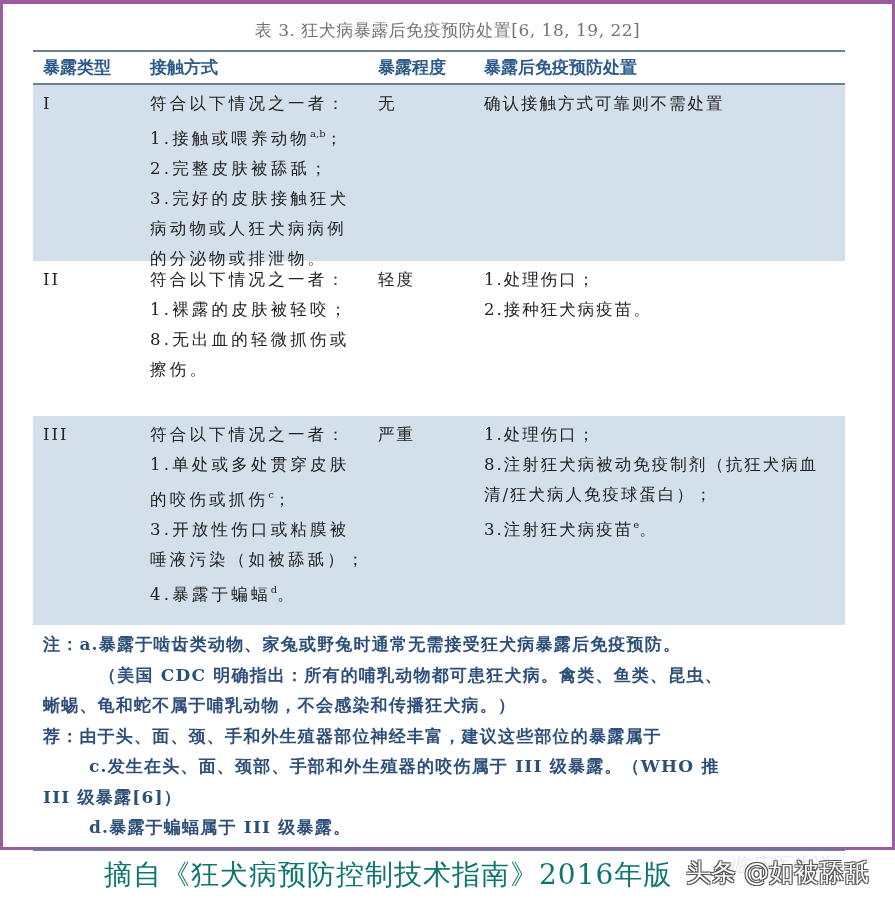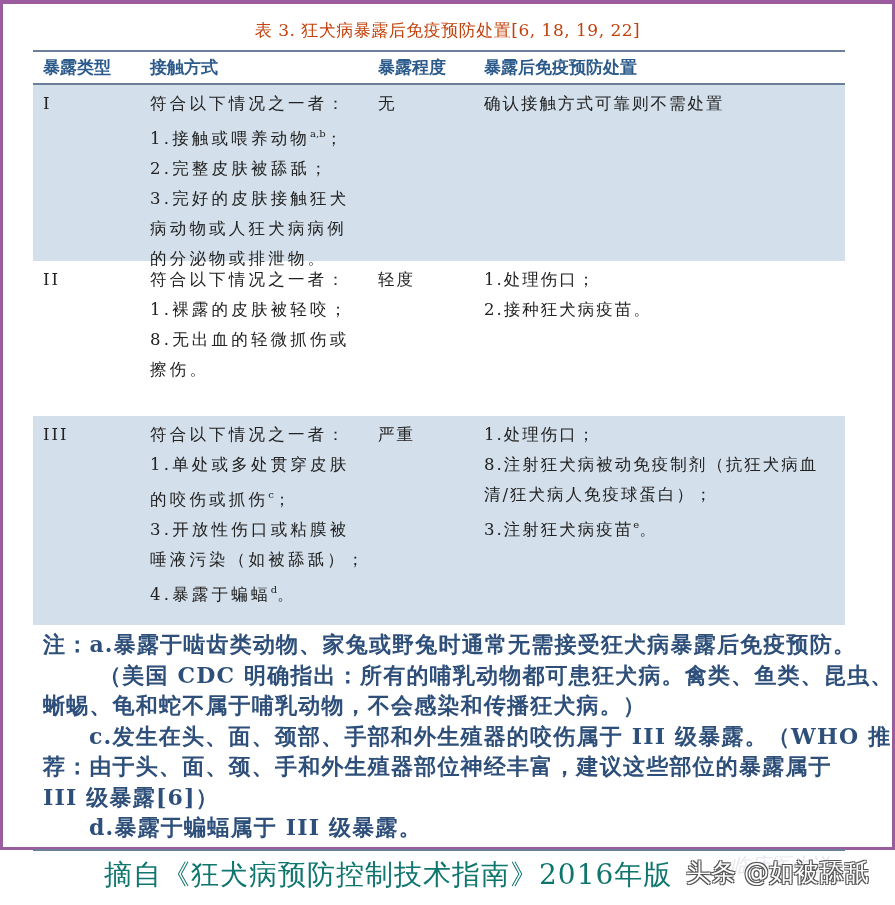--- a/index.html
+++ b/index.html
@@ -7,42 +7,42 @@
     width: 895px; height: 905px; background: #ffffff; position: relative; overflow: hidden;
     font-family: "DejaVu Serif", "Liberation Serif", serif;
     color: #222;
   }
   .frame {
     position: absolute; left: 0; top: 0; width: 889px; height: 843px;
     border: 3px solid #9b5b9f; border-top-width: 4px; background: #fff;
   }
   .caption {
     position: absolute; left: 0; width: 895px; top: 19px; text-align: center;
-    font-size: 17px; color: #c2410c; letter-spacing: 0.5px;
+    font-size: 17px; color: #737373; letter-spacing: 0.5px;
   }
   .table-wrap {
     position: absolute; left: 33px; top: 50px; width: 812px;
   }
   .hline { height: 2px; background: #6c7f98; }
   .header-row {
     display: flex; height: 31px; align-items: center;
     font-size: 17px; color: #2c5a8a; font-weight: bold;
   }
   .col1 { width: 107px; padding-left: 10px; box-sizing: border-box; }
   .col2 { width: 230px; padding-left: 10px; box-sizing: border-box; }
   .col3 { width: 108px; padding-left: 8px; box-sizing: border-box; }
   .col4 { width: 367px; padding-left: 6px; box-sizing: border-box; }
   .body-row { display: flex; font-size: 16.5px; color: #222; }
   .body-row.shaded { background: #d3dfea; }
   .body-row .cell { padding-top: 4px; line-height: 30px; }
   .line { display: block; white-space: nowrap; letter-spacing: 2px; }
   .col2 .line { letter-spacing: 3.2px; }
   sup { font-size: 10px; letter-spacing: 0; }
   .notes {
-    padding: 4px 0 6px 10px; color: #2d4f7a; font-size: 22px; line-height: 30.5px;
+    padding: 4px 0 6px 10px; color: #2d4f7a; font-size: 17px; line-height: 30.5px;
     font-weight: bold;
   }
   .notes .n { display: block; white-space: nowrap; letter-spacing: 1.2px; }
   .notes .ind { padding-left: 46px; }
   .notes .ind2 { padding-left: 56px; }
   .footer {
     position: absolute; left: 104px; top: 856px; font-size: 28px; color: #0f766e;
     letter-spacing: 1px; white-space: nowrap;
   }
   .watermark {
@@ -131,22 +131,22 @@
       <span class="line">8.注射狂犬病被动免疫制剂（抗狂犬病血</span>
       <span class="line">清/狂犬病人免疫球蛋白）；</span>
       <span class="line"><span>3.注射狂犬病疫苗</span><sup>e</sup><span>。</span></span>
     </div>
   </div>
 
   <div class="notes">
     <span class="n">注：a.暴露于啮齿类动物、家兔或野兔时通常无需接受狂犬病暴露后免疫预防。</span>
     <span class="n ind2">（美国 CDC 明确指出：所有的哺乳动物都可患狂犬病。禽类、鱼类、昆虫、</span>
     <span class="n">蜥蜴、龟和蛇不属于哺乳动物，不会感染和传播狂犬病。）</span>
+    <span class="n">荐：由于头、面、颈、手和外生殖器部位神经丰富，建议这些部位的暴露属于</span>
     <span class="n ind">c.发生在头、面、颈部、手部和外生殖器的咬伤属于 III 级暴露。（WHO 推</span>
-    <span class="n">荐：由于头、面、颈、手和外生殖器部位神经丰富，建议这些部位的暴露属于</span>
     <span class="n">III 级暴露[6]）</span>
     <span class="n ind">d.暴露于蝙蝠属于 III 级暴露。</span>
   </div>
   <div class="hline"></div>
 </div>
 
 <div class="footer">摘自《狂犬病预防控制技术指南》2016年版</div>
 <div class="watermark2">临床医生说</div>
 <div class="watermark">头条 @如被舔舐</div>
 

